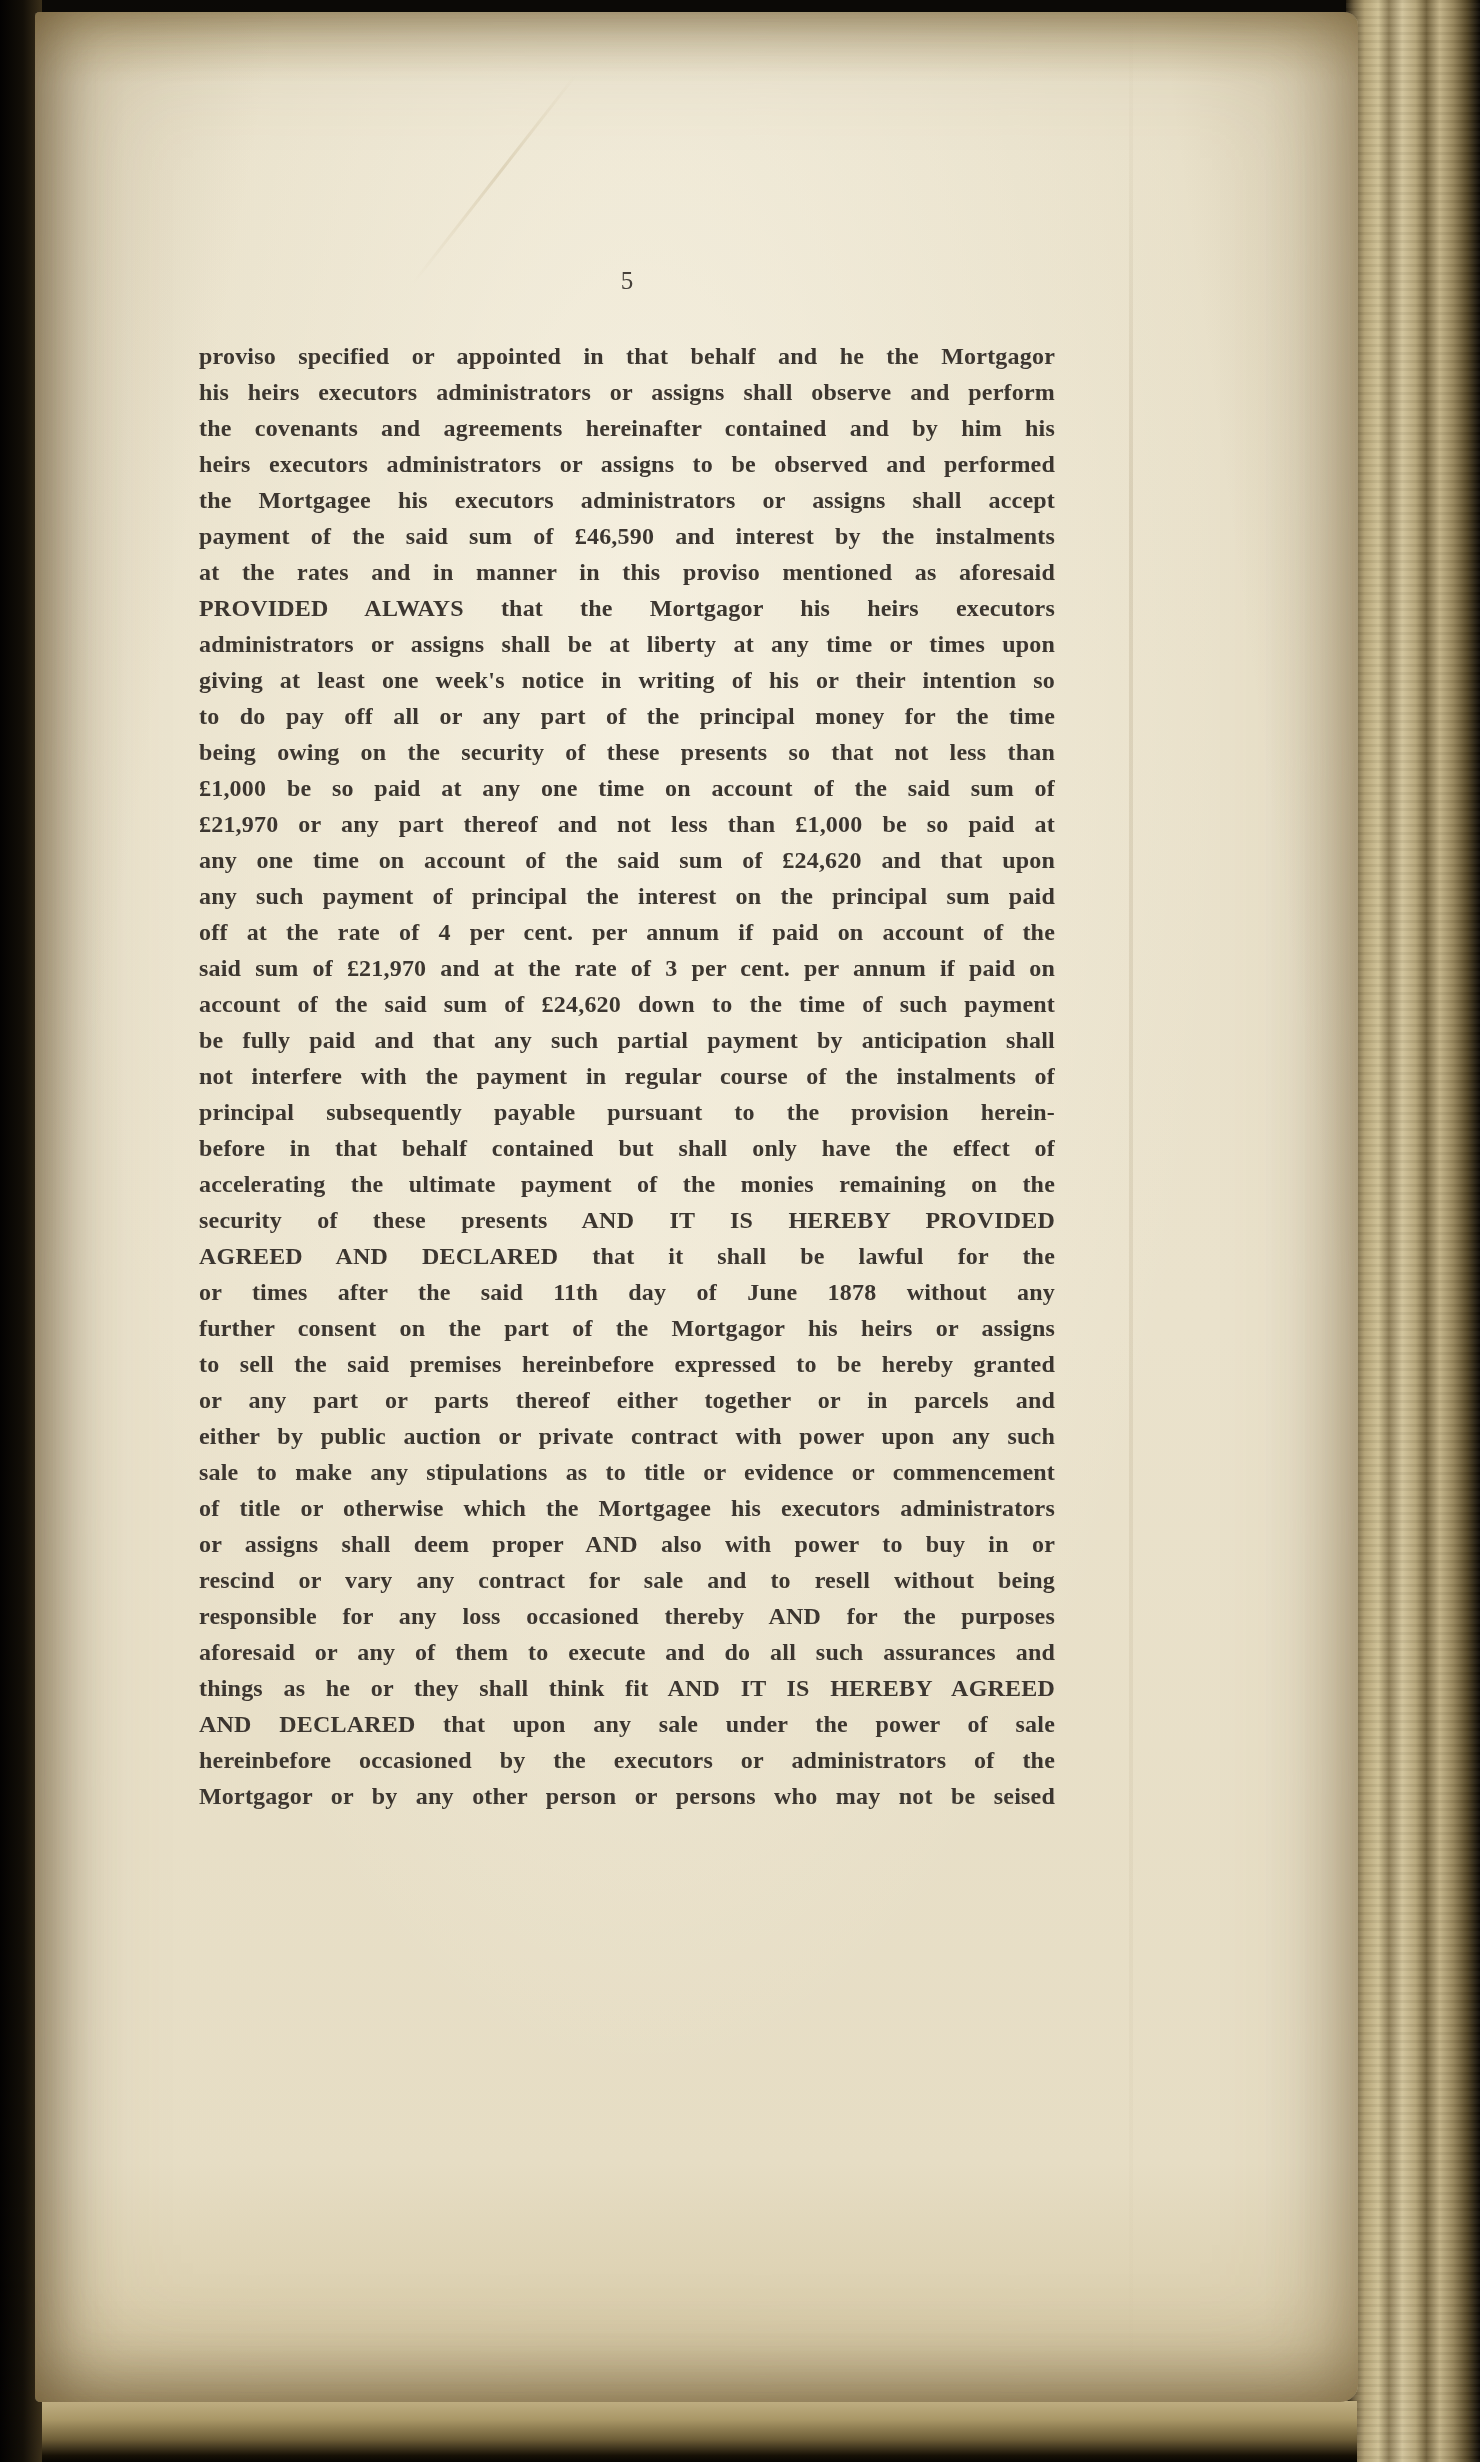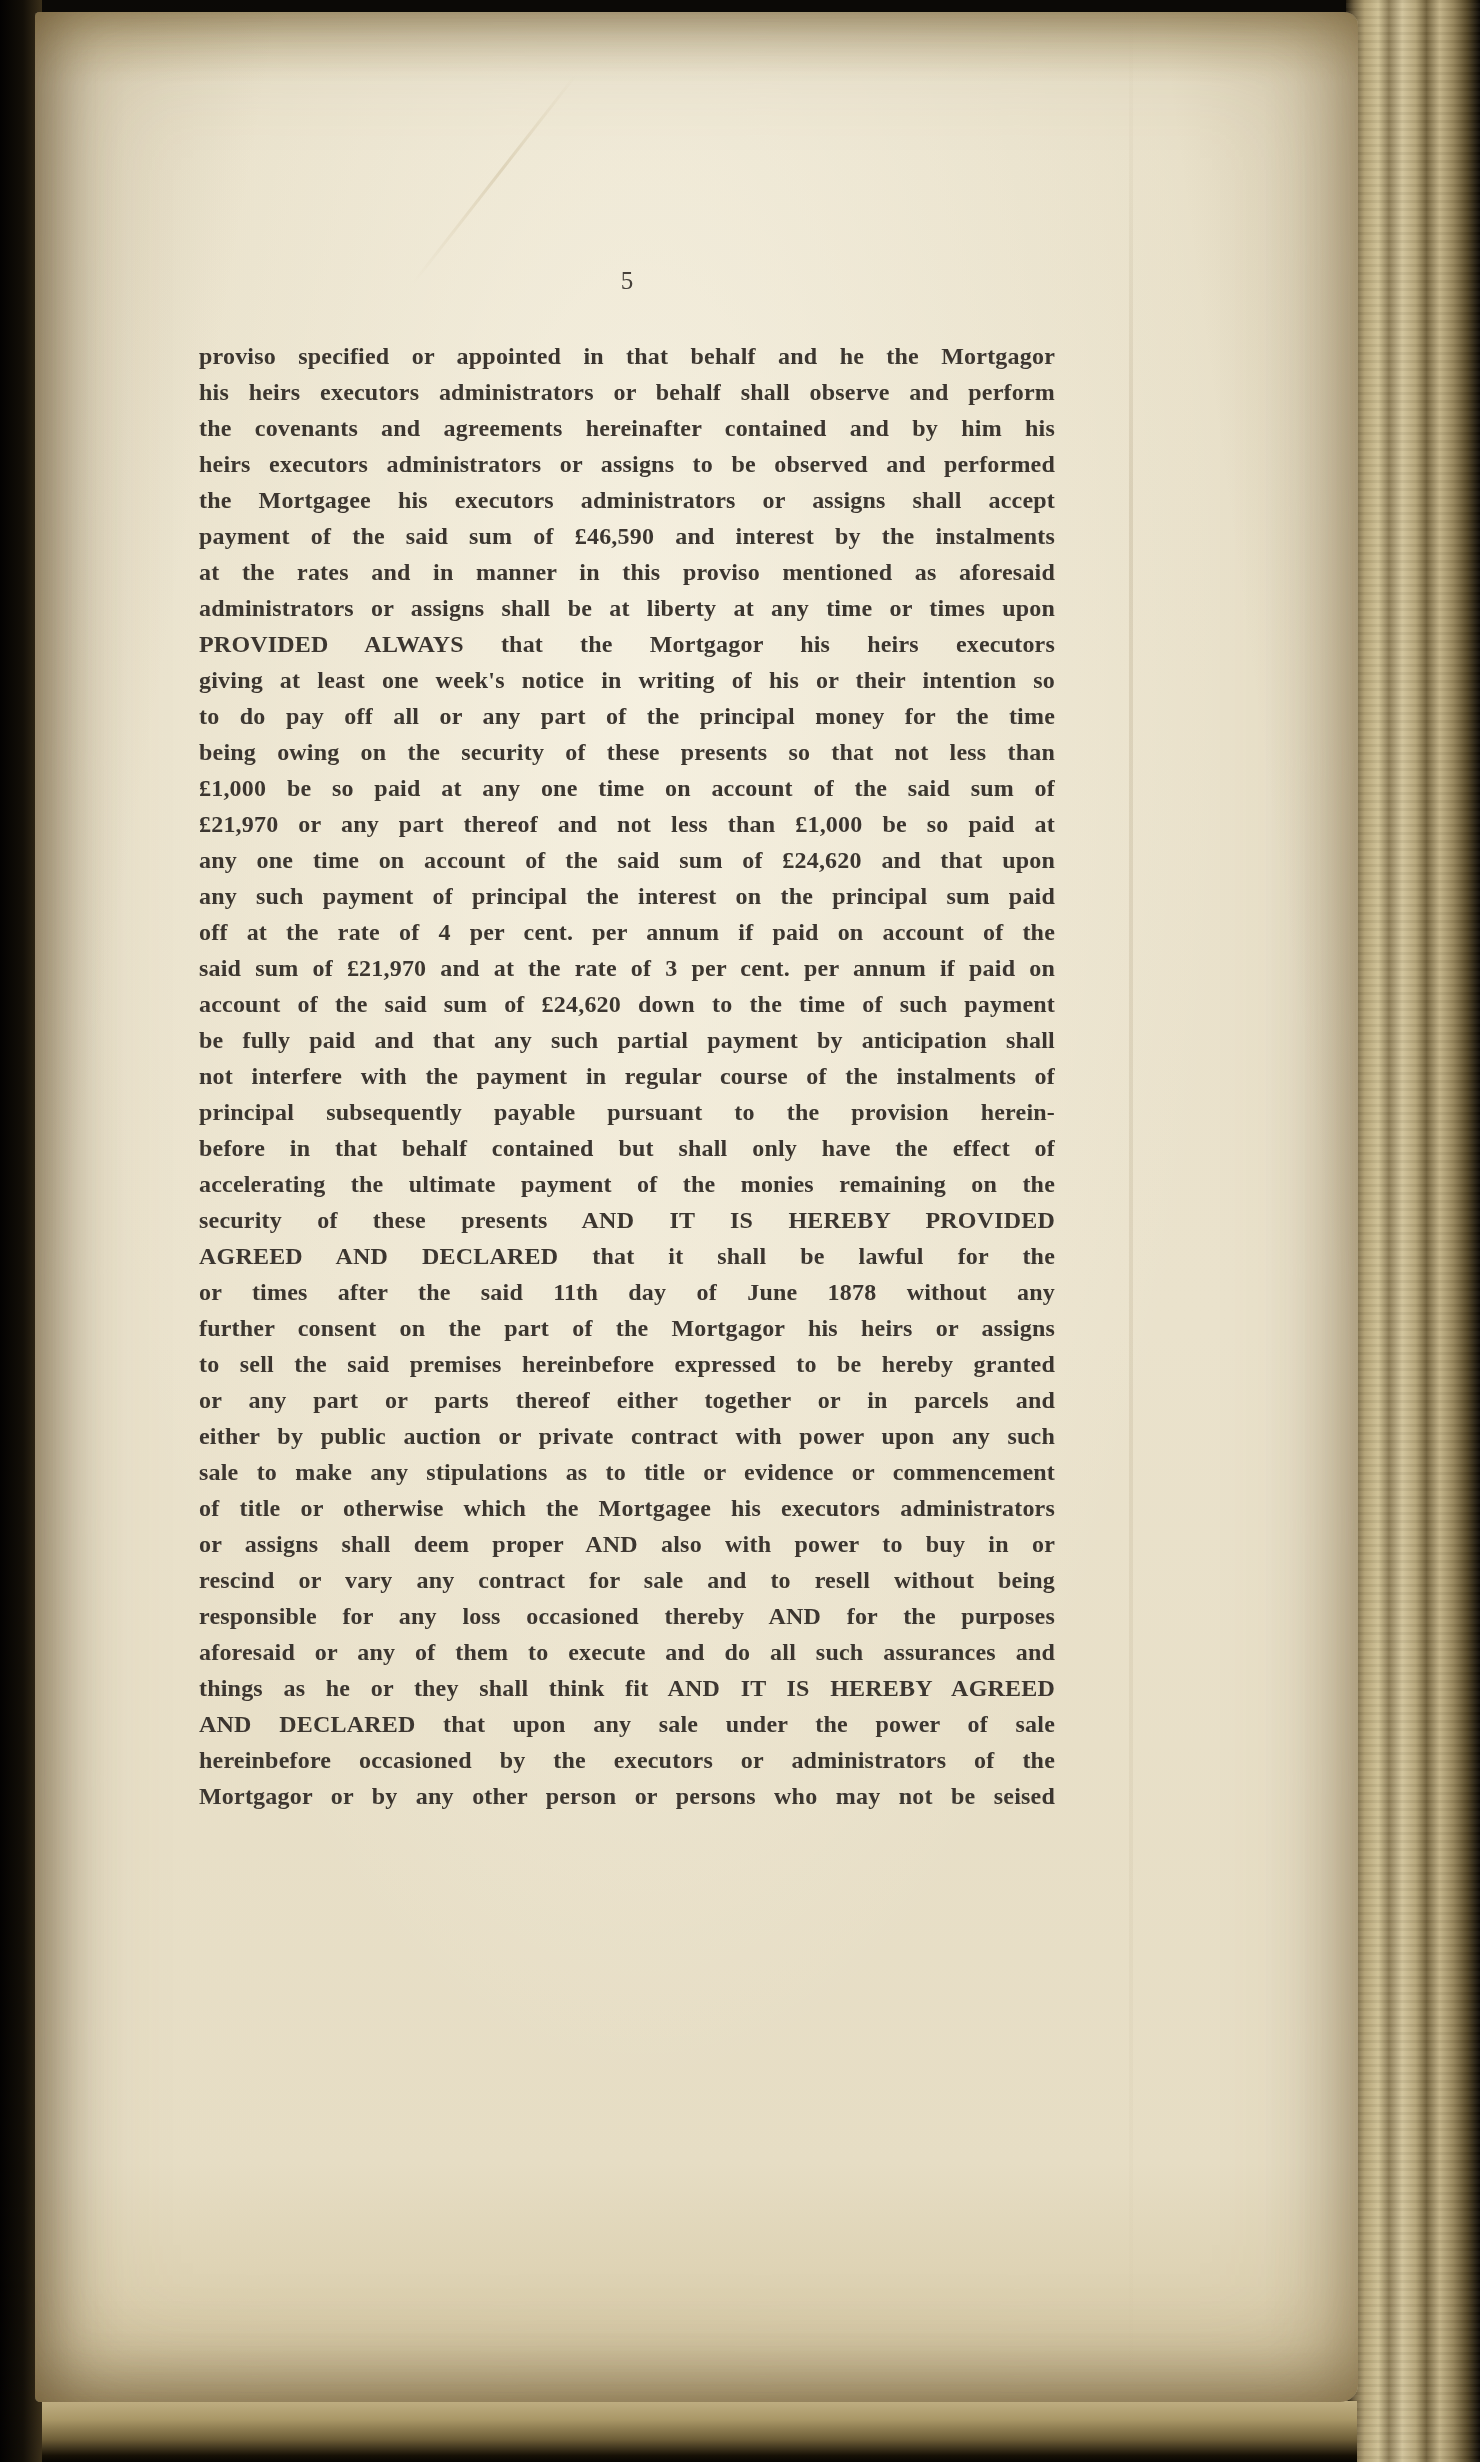--- a/index.html
+++ b/index.html
@@ -152,28 +152,28 @@
 <div class="scan">
   <div class="edge-right"></div>
   <div class="edge-bottom"></div>
   <div class="edge-left"></div>
 
   <div class="page">
     <div class="crease"></div>
     <div class="page-number">5</div>
     <div class="text-block" id="text-block">
         <div class="text-line">proviso specified or appointed in that behalf and he the Mortgagor</div>
-        <div class="text-line">his heirs executors administrators or behalf shall observe and perform</div>
+        <div class="text-line">his heirs executors administrators or assigns shall observe and perform</div>
         <div class="text-line">the covenants and agreements hereinafter contained and by him his</div>
         <div class="text-line">heirs executors administrators or assigns to be observed and performed</div>
         <div class="text-line">the Mortgagee his executors administrators or assigns shall accept</div>
         <div class="text-line">payment of the said sum of £46,590 and interest by the instalments</div>
         <div class="text-line">at the rates and in manner in this proviso mentioned as aforesaid</div>
+        <div class="text-line">PROVIDED ALWAYS that the Mortgagor his heirs executors</div>
         <div class="text-line">administrators or assigns shall be at liberty at any time or times upon</div>
-        <div class="text-line">PROVIDED ALWAYS that the Mortgagor his heirs executors</div>
         <div class="text-line">giving at least one week's notice in writing of his or their intention so</div>
         <div class="text-line">to do pay off all or any part of the principal money for the time</div>
         <div class="text-line">being owing on the security of these presents so that not less than</div>
         <div class="text-line">£1,000 be so paid at any one time on account of the said sum of</div>
         <div class="text-line">£21,970 or any part thereof and not less than £1,000 be so paid at</div>
         <div class="text-line">any one time on account of the said sum of £24,620 and that upon</div>
         <div class="text-line">any such payment of principal the interest on the principal sum paid</div>
         <div class="text-line">off at the rate of 4 per cent. per annum if paid on account of the</div>
         <div class="text-line">said sum of £21,970 and at the rate of 3 per cent. per annum if paid on</div>
         <div class="text-line">account of the said sum of £24,620 down to the time of such payment</div>

